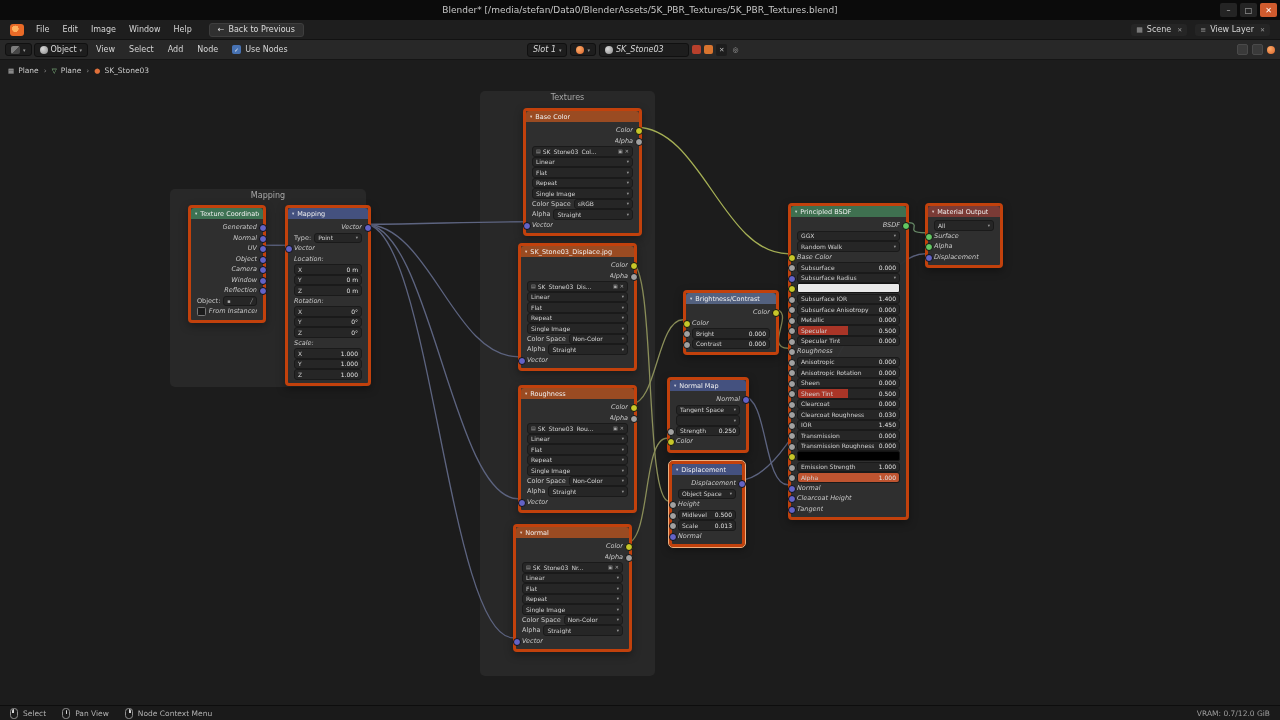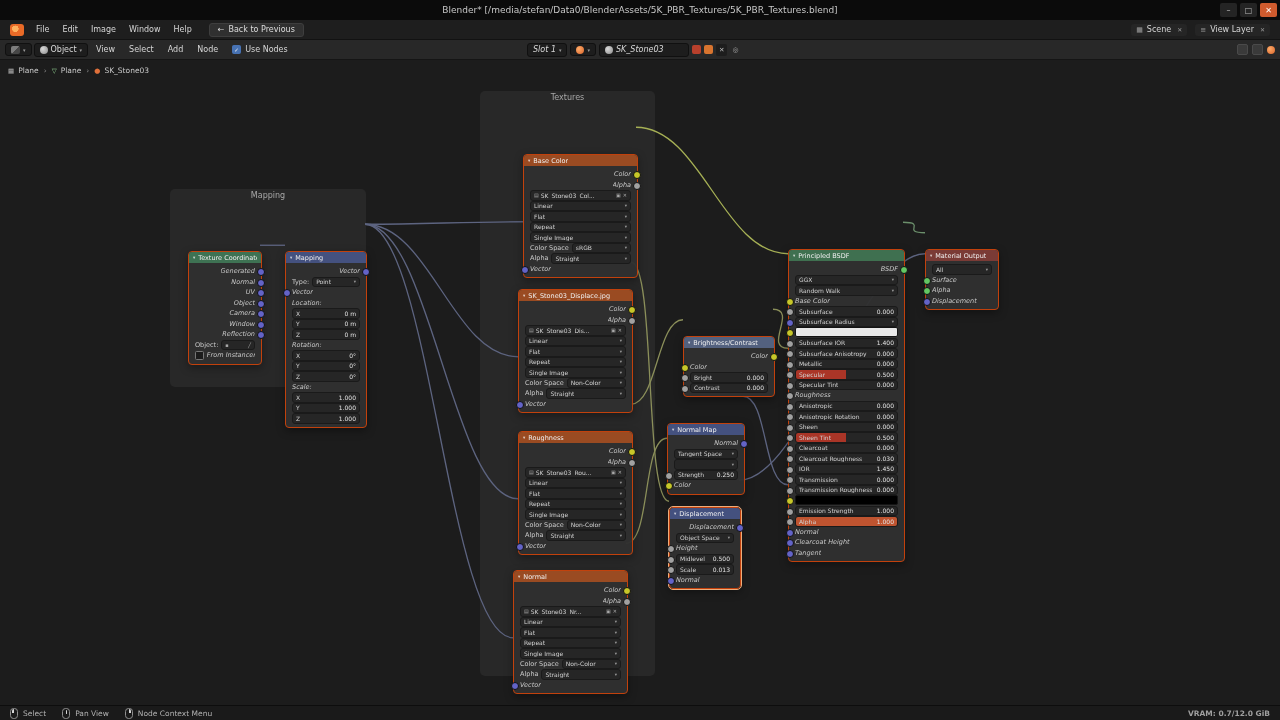--- a/index.html
+++ b/index.html
@@ -52,21 +52,21 @@
   .breadcrumb{position:absolute;left:8px;top:6px;display:flex;align-items:center;gap:4px;font-size:7.5px;color:#c9c9c9;z-index:4;}
   .bc-sep{color:#8a8a8a;margin:0 1px;}
   .bc-icon{font-size:6.5px;}
   .bc-icon.grid{color:#b5b5b5;}
   .bc-icon.mesh{color:#8fce8f;}
   .bc-icon.mat{color:#e0703a;font-size:7px;}
 
   .frame{position:absolute;background:rgba(120,120,120,0.13);border-radius:5px;}
   .frame-label{position:absolute;top:2px;left:0;right:0;text-align:center;font-size:8px;color:#a8a8a8;}
 
-  .node{position:absolute;background:rgba(48,48,48,0.96);border:1px solid #c2410c;border-radius:4px;box-shadow:0 3px 8px rgba(0,0,0,0.35);margin-top:46px;}
+  .node{position:absolute;background:rgba(48,48,48,0.96);border:3px solid #c2410c;border-radius:4px;box-shadow:0 3px 8px rgba(0,0,0,0.35);}
   .node.selected{outline:1px solid #edad7c;}
   .node-header{height:11px;display:flex;align-items:center;gap:3px;padding:0 4px;border-radius:3px 3px 0 0;font-size:6.5px;color:#efefef;overflow:hidden;white-space:nowrap;}
   .hchev{font-size:4.5px;color:rgba(255,255,255,0.75);}
   .htitle{overflow:hidden;}
   .node-rows{padding:3px 0;}
   .row{position:relative;height:10.5px;display:flex;align-items:center;padding:0 6px;font-size:6.5px;color:#c9c9c9;white-space:nowrap;}
   .row.r-out{justify-content:flex-end;}
   .sock{position:absolute;top:50%;width:6px;height:6px;margin-top:-3px;border-radius:50%;border:1px solid #101010;z-index:2;}
   .sock.in{left:-3.5px;}
   .sock.out{right:-3.5px;}
@@ -82,21 +82,21 @@
   .row .check{margin-right:3px;}
 
   
   .statusbar{flex:0 0 14px;background:#1a1a1a;border-top:1px solid #0d0d0d;display:flex;align-items:center;gap:16px;padding:0 10px;font-size:7.5px;color:#b2b2b2;}
   .sb-item{display:flex;align-items:center;gap:5px;}
   .mouse{position:relative;width:8px;height:11px;border:1px solid #8f8f8f;border-radius:3.5px;display:inline-block;box-sizing:border-box;}
   .mouse::before{content:"";position:absolute;background:#d6d6d6;}
   .mouse.left::before{left:0.5px;top:0.5px;width:2.8px;height:4px;border-radius:2.5px 0 0 0;}
   .mouse.middle::before{left:2.4px;top:1px;width:1.6px;height:4px;border-radius:1px;}
   .mouse.right::before{right:0.5px;top:0.5px;width:2.8px;height:4px;border-radius:0 2.5px 0 0;}
-  .sb-right{margin-left:auto;color:#9f9f9f;font-weight:bold;}
+  .sb-right{margin-left:auto;color:#9f9f9f;}
 </style>
 </head>
 <body>
 
 <div class="app">
 
   <div class="titlebar">
     <div class="title">Blender* [/media/stefan/Data0/BlenderAssets/5K_PBR_Textures/5K_PBR_Textures.blend]</div>
     <div class="winbtns">
       <span class="wb">–</span>

